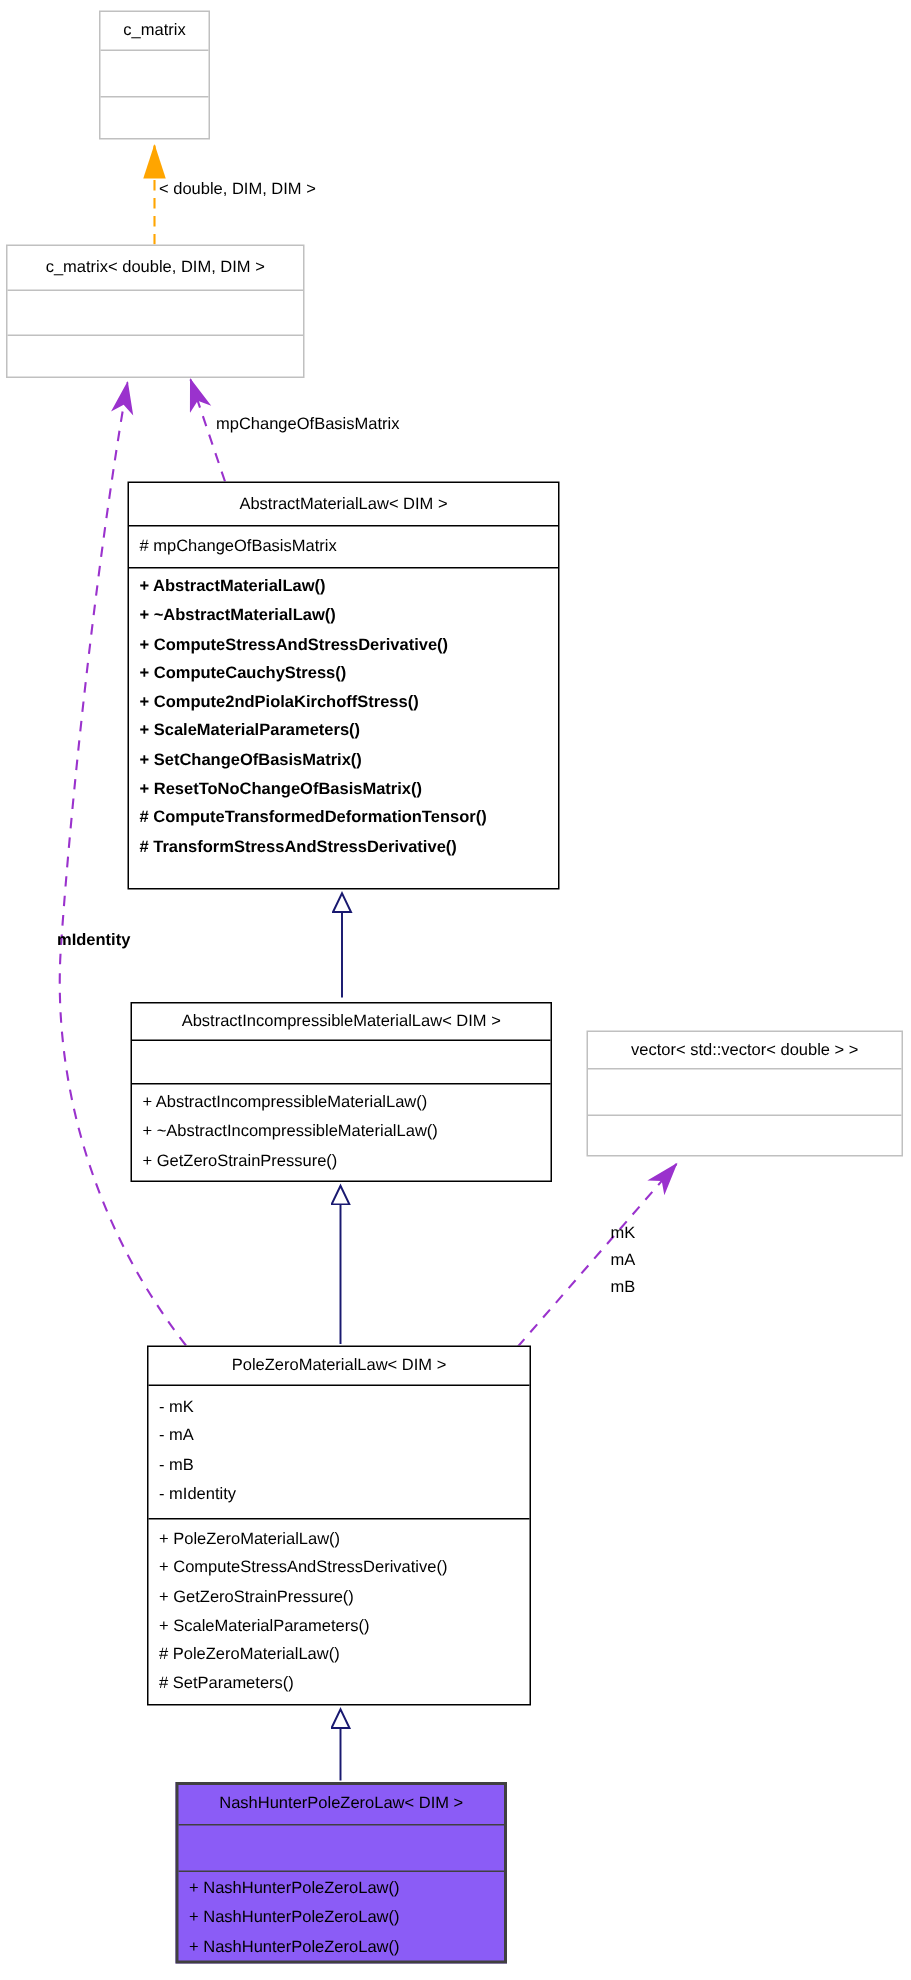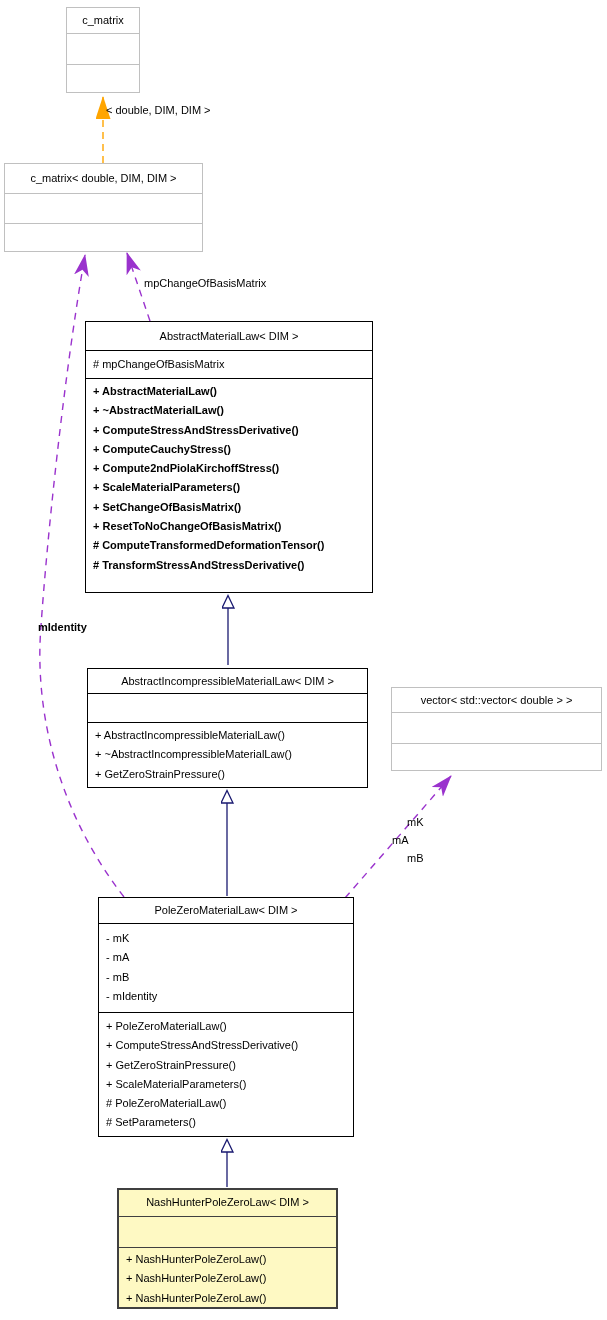--- a/index.html
+++ b/index.html
@@ -1,21 +1,21 @@
 <!DOCTYPE html>
 <html><head>
 <meta charset="utf-8">
 <style>
   html,body{margin:0;padding:0;background:#fff;}
   #canvas{position:relative;width:607px;height:1320px;background:#ffffff;overflow:hidden;
           font-family:"Liberation Sans",sans-serif;font-size:11px;color:#000;}
   #edges{position:absolute;left:0;top:0;width:607px;height:1320px;}
   .uml-box{position:absolute;background:#fff;border:1px solid #000;box-sizing:border-box;}
   .uml-box.grayborder{border-color:#c0c0c0;}
-  .uml-box.highlight{background:#fef9c3;border:2px solid #404040;}
+  .uml-box.highlight{background:#8b5cf6;border:2px solid #404040;}
   .comp{box-sizing:border-box;overflow:hidden;}
   .comp.sep{border-bottom:1px solid #000;}
   .grayborder .comp.sep{border-bottom-color:#c0c0c0;}
   .highlight .comp.sep{border-bottom-color:#404040;}
   .title{text-align:center;white-space:nowrap;}
   .mrow{line-height:19.3px;white-space:nowrap;padding-left:7px;}
   .edge-label{position:absolute;white-space:nowrap;line-height:13px;}
 </style>
 </head>
 <body>
@@ -43,25 +43,25 @@
 
     <path d="M 345 898 L 451 776" stroke="#9a32cd" stroke-width="1.4" stroke-dasharray="7,6" fill="none" marker-end="url(#tri-purple)"></path>
 
     <path d="M 228 665 L 228 596" stroke="#191970" stroke-width="1.3" fill="none" marker-end="url(#tri-hollow-navy)"></path>
 
     <path d="M 227 896 L 227 791" stroke="#191970" stroke-width="1.3" fill="none" marker-end="url(#tri-hollow-navy)"></path>
 
     <path d="M 227 1187 L 227 1140" stroke="#191970" stroke-width="1.3" fill="none" marker-end="url(#tri-hollow-navy)"></path>
   </svg>
 
-  <div class="edge-label" style="left:106px;top:104px;">&lt; double, DIM, DIM &gt;</div>
+  <div class="edge-label" style="left:106px;top:120px;">&lt; double, DIM, DIM &gt;</div>
   <div class="edge-label" style="left:144px;top:277px;">mpChangeOfBasisMatrix</div>
   <div class="edge-label" style="left:38px;top:621px;font-weight:bold;">mIdentity</div>
   <div class="edge-label" style="left:407px;top:816px;">mK</div>
-  <div class="edge-label" style="left:392px;top:834px;">mA</div>
+  <div class="edge-label" style="left:407px;top:834px;">mA</div>
   <div class="edge-label" style="left:407px;top:852px;">mB</div>
 
   <div class="uml-box grayborder" style="left:4px;top:163px;width:199px;height:89px;">
     <div class="comp sep title" style="height:30px;line-height:29px;">c_matrix&lt; double, DIM, DIM &gt;</div>
     <div class="comp sep" style="height:30px;"></div>
     <div class="comp" style="height:27px;"></div>
   </div>
 
   <div class="uml-box grayborder" style="left:66px;top:7px;width:74px;height:86px;">
     <div class="comp sep title" style="height:26px;line-height:25px;">c_matrix</div>

